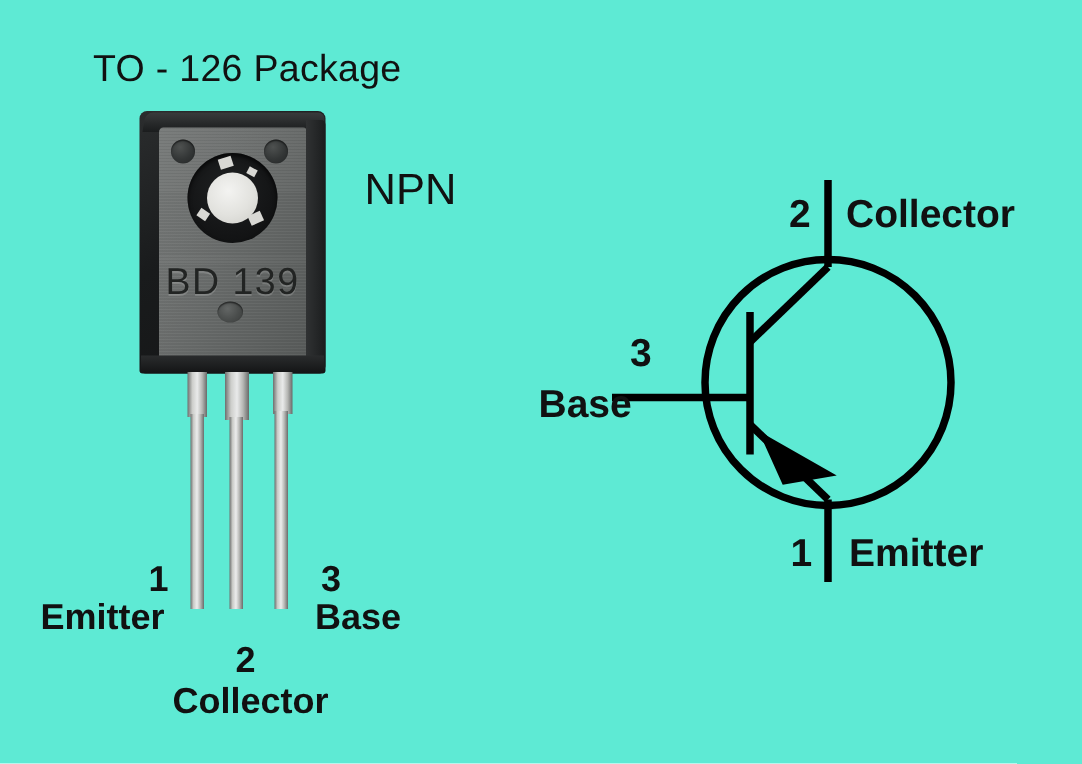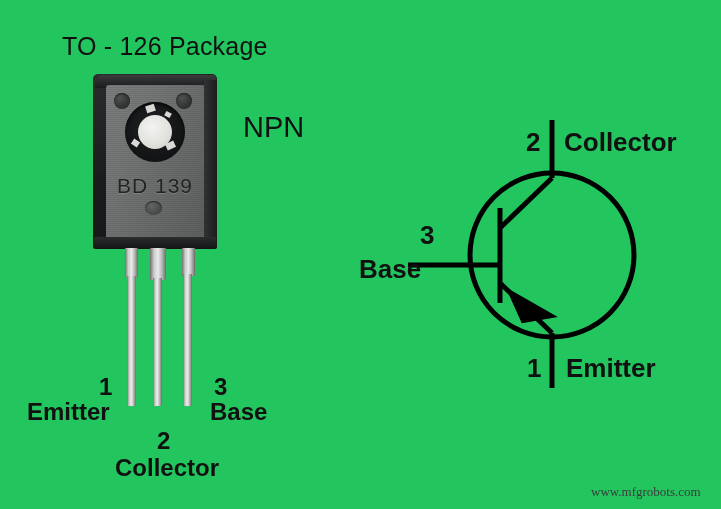--- a/index.html
+++ b/index.html
@@ -8,21 +8,21 @@
     background: #ffffff;
   }
   body {
     font-family: "Liberation Sans", sans-serif;
     -webkit-font-smoothing: antialiased;
   }
   #canvas {
     position: relative;
     width: 721px;
     height: 509px;
-    background: #22c55e;
+    background: #5eead4;
     overflow: hidden;
   }
 
   
   .txt {
     position: absolute;
     color: #111111;
     white-space: nowrap;
     line-height: 1;
   }
@@ -169,21 +169,21 @@
   .speck-d { left: 73px; top: 68px; width: 9px; height: 7px; transform: rotate(-24deg); }
 
   
   .pkg-mark {
     position: absolute;
     left: 0;
     top: 100px;
     width: 124px;
     text-align: center;
     font-family: "Liberation Sans", sans-serif;
-    font-size: 21px;
+    font-size: 25px;
     letter-spacing: 1px;
     color: #222423;
     text-shadow: 0 1px 0 rgba(255,255,255,0.16);
   }
 
   
   .lead {
     position: absolute;
     background: linear-gradient(90deg, #6d6f6e 0%, #c9cac6 22%, #eceded 48%, #b9bab7 72%, #6a6c6b 100%);
   }
@@ -277,15 +277,14 @@
 
   <div class="txt symnum" style="left:526px; top:129px;">2</div>
   <div class="txt symlbl" style="left:564px; top:129px;">Collector</div>
 
   <div class="txt symnum" style="left:420px; top:222px;">3</div>
   <div class="txt symlbl" style="left:359px; top:256px;">Base</div>
 
   <div class="txt symnum" style="left:527px; top:355px;">1</div>
   <div class="txt symlbl" style="left:566px; top:355px;">Emitter</div>
 
-  <div class="watermark" style="left:591px; top:484px;">www.mfgrobots.com</div>
 
 </div>
 
 </body></html>

